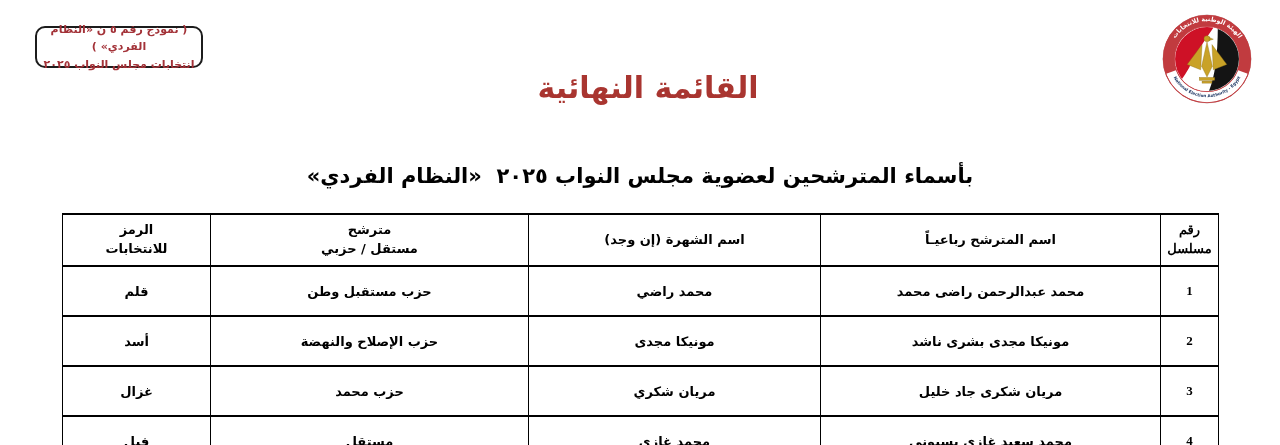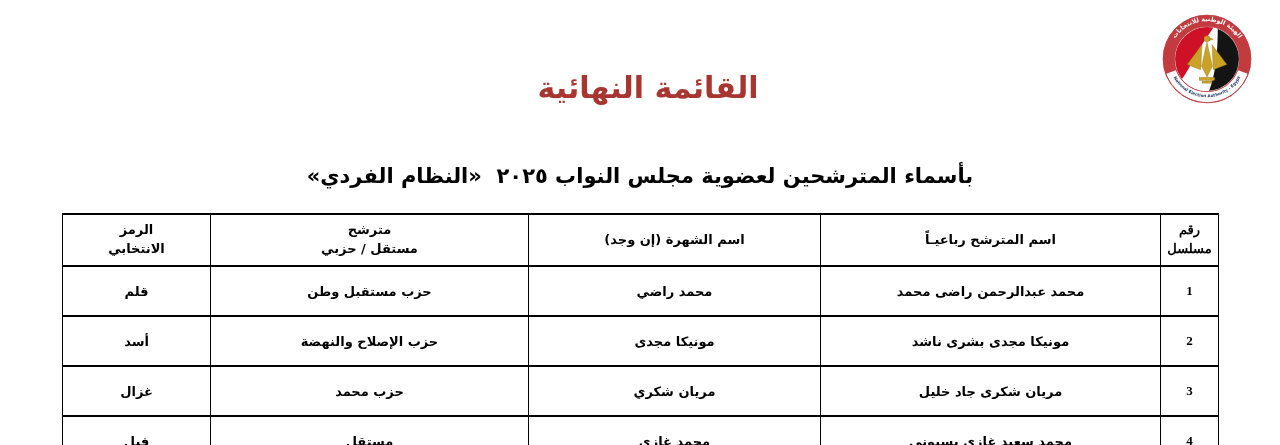--- a/index.html
+++ b/index.html
@@ -50,20 +50,24 @@
   }
   table.candidates th { height:52px; white-space:pre-line; line-height:1.45; }
   table.candidates td { height:50px; }
   td.serial, th.serial { font-family:"Liberation Serif", serif; font-size:15px; }
 </style>
 </head>
 <body>
 
 <div class="page">
 
+  <div class="form-box">
+    <div>( نموذج رقم ٥ ن «النظام الفردي» )</div>
+    <div>انتخابات مجلس النواب ٢٠٢٥</div>
+  </div>
 
   <div class="logo">
     <svg viewBox="0 0 100 100" width="90" height="90">
       <circle cx="50" cy="50" r="49" fill="#ffffff" stroke="#cccccc" stroke-width="0.6"></circle>
 
       <circle cx="50" cy="50" r="42.5" fill="none" stroke="#C13B3F" stroke-width="13"></circle>
 
       <path d="M 10.06 64.54 A 42.5 42.5 0 0 0 89.94 64.54" fill="none" stroke="#ffffff" stroke-width="11.5"></path>
       <circle cx="50" cy="50" r="48.6" fill="none" stroke="#C13B3F" stroke-width="0.9"></circle>
       <circle cx="50" cy="50" r="36.2" fill="none" stroke="#C13B3F" stroke-width="0.9"></circle>
@@ -112,21 +116,21 @@
       </colgroup>
       <thead>
         <tr>
           <th class="serial">رقم
 مسلسل</th>
           <th>اسم المترشح رباعيـاً</th>
           <th>اسم الشهرة (إن وجد)</th>
           <th>مترشح
 مستقل / حزبي</th>
           <th>الرمز
-الانتخابي</th>
+للانتخابات</th>
         </tr>
       </thead>
       <tbody>
         <tr>
           <td class="serial">1</td>
           <td>محمد عبدالرحمن راضى محمد</td>
           <td>محمد راضي</td>
           <td>حزب مستقبل وطن</td>
           <td>قلم</td>
         </tr>

